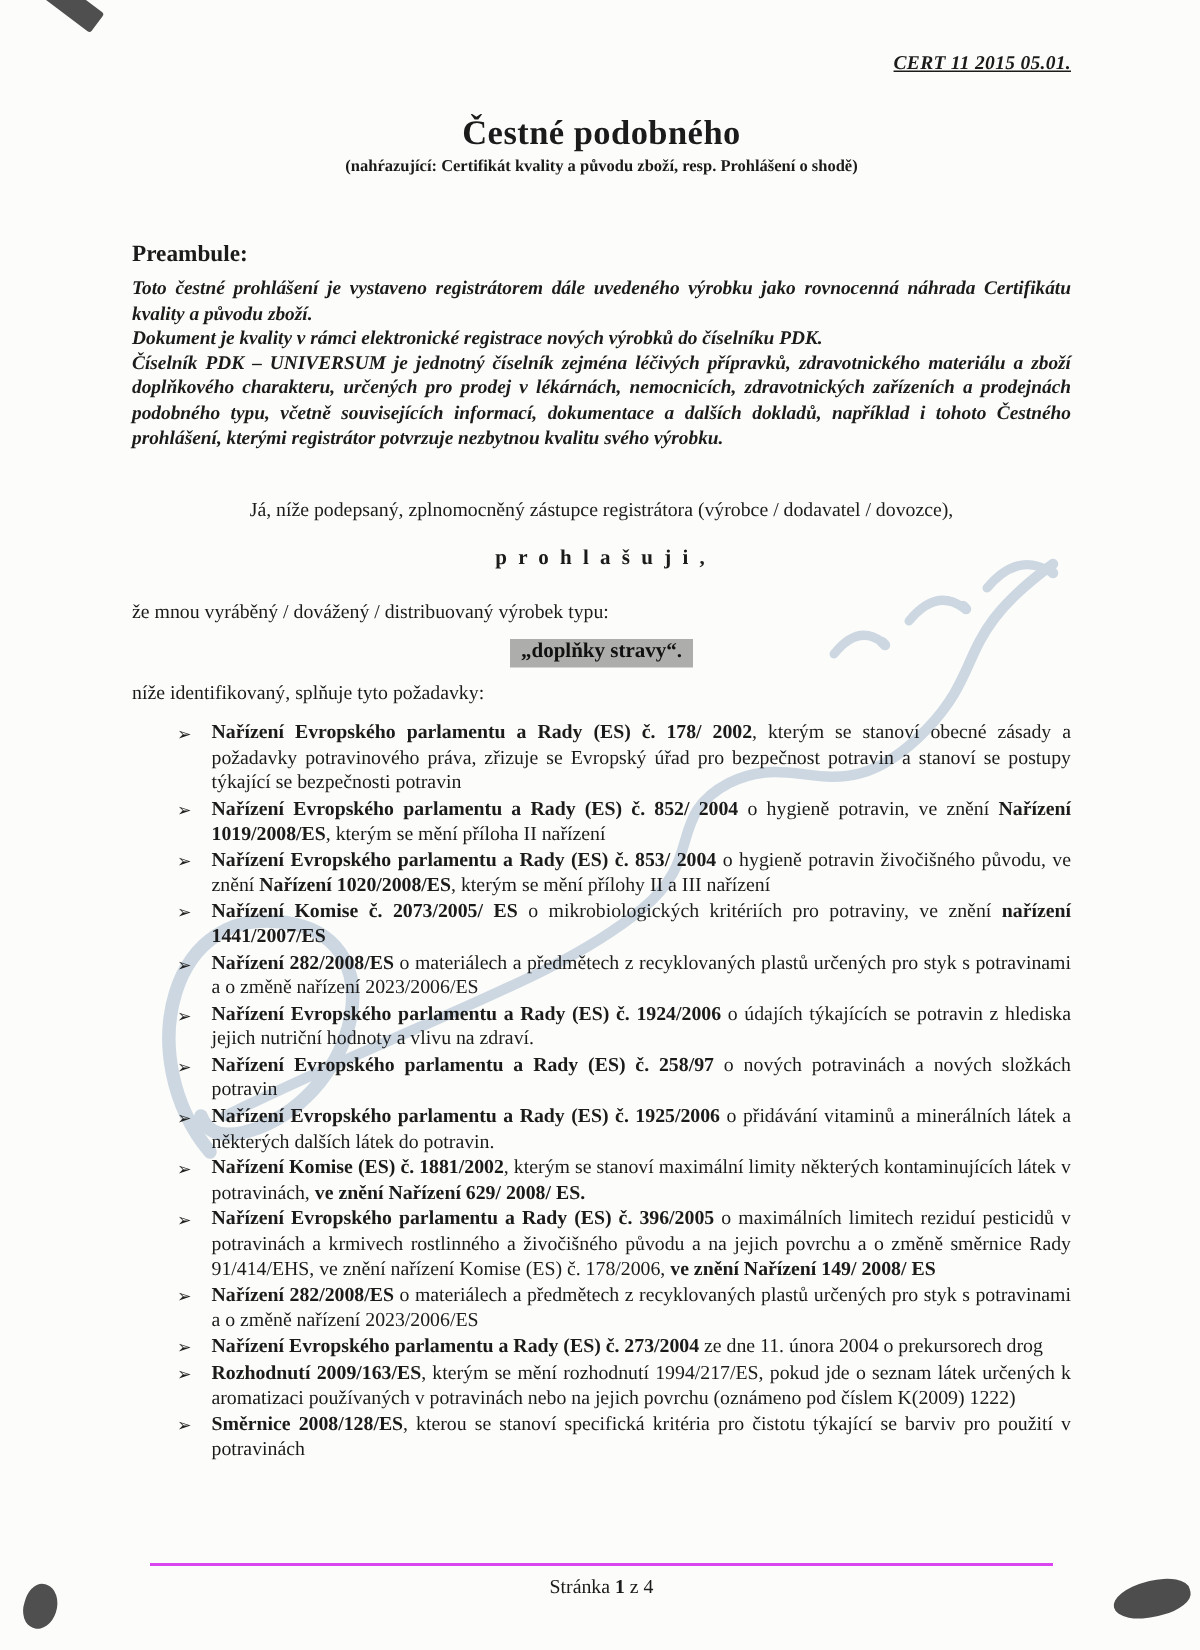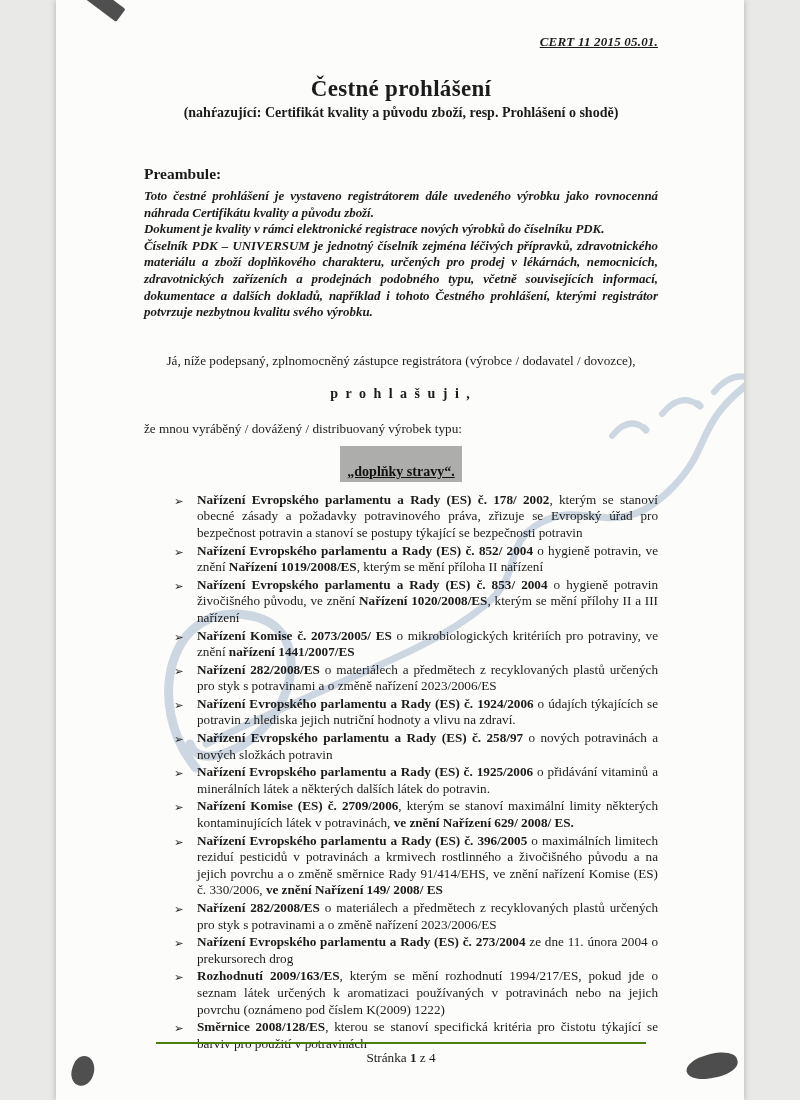--- a/index.html
+++ b/index.html
@@ -1,54 +1,54 @@
 <!DOCTYPE html>
 <html><head>
 <meta charset="utf-8">
 <style>
   * { margin:0; padding:0; box-sizing:border-box; }
   html,body { background:#e9e9e7; }
   body { font-family:"Liberation Serif","DejaVu Serif",serif; }
   .page {
-    position:relative; width:688px; height:1100px; margin:0 auto;
+    position:relative; width:800px; height:1100px; margin:0 auto;
     background:#fcfcfa; color:#1b1b1b; overflow:hidden;
     box-shadow:0 0 6px rgba(0,0,0,.25);
   }
   .content { position:relative; z-index:2; padding:34px 86px 0 88px; }
 
   .doc-code {
     text-align:right; font-style:italic; font-weight:bold;
     font-size:13px; text-decoration:underline; letter-spacing:.2px;
   }
   .title { text-align:center; font-size:23px; font-weight:bold; margin-top:26px; letter-spacing:.3px; }
-  .subtitle { text-align:center; font-size:14px; font-weight:bold; margin-top:3px; }
+  .subtitle { text-align:center; font-size:11px; font-weight:bold; margin-top:3px; }
 
   .preamble-heading { font-size:15.5px; font-weight:bold; margin-top:44px; }
   .preamble-p { font-size:12.9px; font-weight:bold; line-height:16.6px; text-align:justify; margin-top:5px;font-style:italic; }
   .preamble-p + .preamble-p { margin-top:0; }
 
   .decl-intro { text-align:center; font-size:13.2px; margin-top:32px; }
   .decl-verb { text-align:center; font-size:14px; font-weight:bold; letter-spacing:2px; margin-top:17px; }
   .product-line { font-size:13.2px; margin-top:19px; }
   .product-type-wrap { text-align:center; margin-top:9px; }
   .product-type {
     display:inline-block; font-weight:bold; font-size:14px;
-    padding:18px 7px 2px; text-decoration:underline; color:#111;
+    padding:1px 7px 2px; color:#111;
   }
   .req-intro { font-size:13.2px; margin-top:9px; }
 
   .req-list { margin-top:10px; }
   .req-item { display:flex; padding-left:30px; margin-bottom:1px; }
   .bullet { flex:none; width:23px; font-size:11.5px; padding-top:2px; color:#222; }
   .req-text { flex:1; font-size:13.2px; line-height:16.6px; text-align:justify; }
   .b { font-weight:bold;margin-top:32px; }
 
   .footer {
     position:absolute; z-index:2; left:100px; right:98px; bottom:34px;
-    border-top:2px solid #4d7c0f; text-align:center;
+    border-top:2px solid #d946ef; text-align:center;
     padding-top:6px; font-size:13.2px;
   }
 
   .watermark { position:absolute; z-index:1; left:0; top:0; pointer-events:none; opacity:.5; }
 
   .corner { position:absolute; z-index:3; }
   .corner-tl { top:-8px; left:18px; width:52px; height:16px; background:#3c3c3c; transform:rotate(37deg); border-radius:2px; opacity:.9; }
   .corner-bl { bottom:14px; left:16px; width:22px; height:30px; background:#303030; transform:rotate(18deg); border-radius:45% 55% 50% 50%; opacity:.85; }
   .corner-br { bottom:22px; right:6px; width:52px; height:24px; background:#2e2e2e; transform:rotate(-14deg); border-radius:50% 50% 45% 55%; opacity:.85; }
 </style>
@@ -64,34 +64,35 @@
     <path d="M588 428 l 2 2 M642 404 l 2 2 M700 380 l 2 2" stroke="#9db3c9" stroke-width="7" stroke-linecap="round"></path>
   </svg>
 
   <div class="corner corner-tl"></div>
   <div class="corner corner-bl"></div>
   <div class="corner corner-br"></div>
 
   <div class="content">
     <div class="doc-code">CERT 11 2015 05.01.</div>
 
-    <h1 class="title">Čestné prohlášení</h1>
+    <h1 class="title">Čestné podobného</h1>
     <div class="subtitle">(nahŕazující: Certifikát kvality a původu zboží, resp. Prohlášení o shodě)</div>
 
     <div class="preamble-heading">Preambule:</div>
     <p class="preamble-p">Toto čestné prohlášení je vystaveno registrátorem dále uvedeného výrobku jako rovnocenná náhrada Certifikátu kvality a původu zboží.</p>
     <p class="preamble-p">Dokument je kvality v rámci elektronické registrace nových výrobků do číselníku PDK.</p>
     <p class="preamble-p">Číselník PDK – UNIVERSUM je jednotný číselník zejména léčivých přípravků, zdravotnického materiálu a zboží doplňkového charakteru, určených pro prodej v lékárnách, nemocnicích, zdravotnických zařízeních a prodejnách podobného typu, včetně souvisejících informací, dokumentace a dalších dokladů, například i tohoto Čestného prohlášení, kterými registrátor potvrzuje nezbytnou kvalitu svého výrobku.</p>
 
     <p class="decl-intro">Já, níže podepsaný, zplnomocněný zástupce registrátora (výrobce / dodavatel / dovozce),</p>
     <p class="decl-verb">p r o h l a š u j i ,</p>
     <p class="product-line">že mnou vyráběný / dovážený  / distribuovaný výrobek typu:</p>
     <p class="product-type-wrap">
       <span class="product-type" style="background: rgb(173, 173, 171);">„doplňky stravy“.</span>
     </p>
+    <p class="req-intro">níže identifikovaný, splňuje tyto požadavky:</p>
 
     <div class="req-list">
         <div class="req-item">
           <span class="bullet">➢</span>
           <span class="req-text"><span class="b">Nařízení Evropského parlamentu a Rady (ES) č. 178/ 2002</span><span>, kterým se stanoví obecné zásady a požadavky potravinového práva, zřizuje se Evropský úřad pro bezpečnost potravin a stanoví se postupy týkající se bezpečnosti potravin</span></span>
         </div>
         <div class="req-item">
           <span class="bullet">➢</span>
           <span class="req-text"><span class="b">Nařízení Evropského parlamentu a Rady (ES) č. 852/ 2004</span><span> o hygieně potravin, ve znění </span><span class="b">Nařízení 1019/2008/ES</span><span>, kterým se mění příloha II nařízení</span></span>
         </div>
@@ -114,25 +115,25 @@
         <div class="req-item">
           <span class="bullet">➢</span>
           <span class="req-text"><span class="b">Nařízení Evropského parlamentu a Rady (ES) č. 258/97</span><span> o nových potravinách a nových složkách potravin</span></span>
         </div>
         <div class="req-item">
           <span class="bullet">➢</span>
           <span class="req-text"><span class="b">Nařízení Evropského parlamentu a Rady (ES) č. 1925/2006</span><span>  o přidávání vitaminů a minerálních látek a některých dalších látek do potravin.</span></span>
         </div>
         <div class="req-item">
           <span class="bullet">➢</span>
-          <span class="req-text"><span class="b">Nařízení Komise (ES) č. 2709/2006</span><span>, kterým se stanoví maximální limity některých kontaminujících látek v potravinách, </span><span class="b">ve znění Nařízení 629/ 2008/ ES.</span></span>
+          <span class="req-text"><span class="b">Nařízení Komise (ES) č. 1881/2002</span><span>, kterým se stanoví maximální limity některých kontaminujících látek v potravinách, </span><span class="b">ve znění Nařízení 629/ 2008/ ES.</span></span>
         </div>
         <div class="req-item">
           <span class="bullet">➢</span>
-          <span class="req-text"><span class="b">Nařízení Evropského parlamentu a Rady (ES) č. 396/2005</span><span> o maximálních limitech reziduí pesticidů v potravinách a krmivech rostlinného a živočišného původu a na jejich povrchu a o změně směrnice Rady 91/414/EHS, ve znění nařízení Komise (ES) č. 330/2006, </span><span class="b">ve znění Nařízení 149/ 2008/ ES</span></span>
+          <span class="req-text"><span class="b">Nařízení Evropského parlamentu a Rady (ES) č. 396/2005</span><span> o maximálních limitech reziduí pesticidů v potravinách a krmivech rostlinného a živočišného původu a na jejich povrchu a o změně směrnice Rady 91/414/EHS, ve znění nařízení Komise (ES) č. 178/2006, </span><span class="b">ve znění Nařízení 149/ 2008/ ES</span></span>
         </div>
         <div class="req-item">
           <span class="bullet">➢</span>
           <span class="req-text"><span class="b">Nařízení 282/2008/ES</span><span> o materiálech a předmětech z recyklovaných plastů určených pro styk s potravinami a o změně nařízení 2023/2006/ES</span></span>
         </div>
         <div class="req-item">
           <span class="bullet">➢</span>
           <span class="req-text"><span class="b">Nařízení Evropského parlamentu a Rady (ES) č. 273/2004</span><span> ze dne 11. února 2004 o prekursorech drog</span></span>
         </div>
         <div class="req-item">

